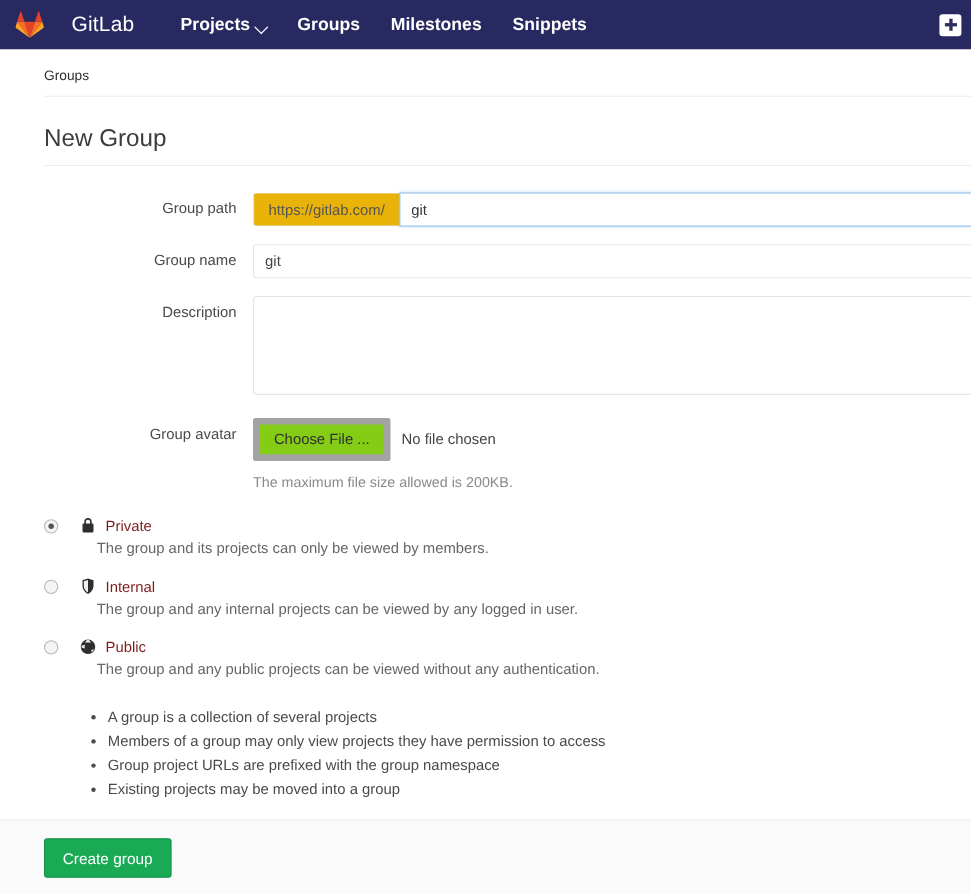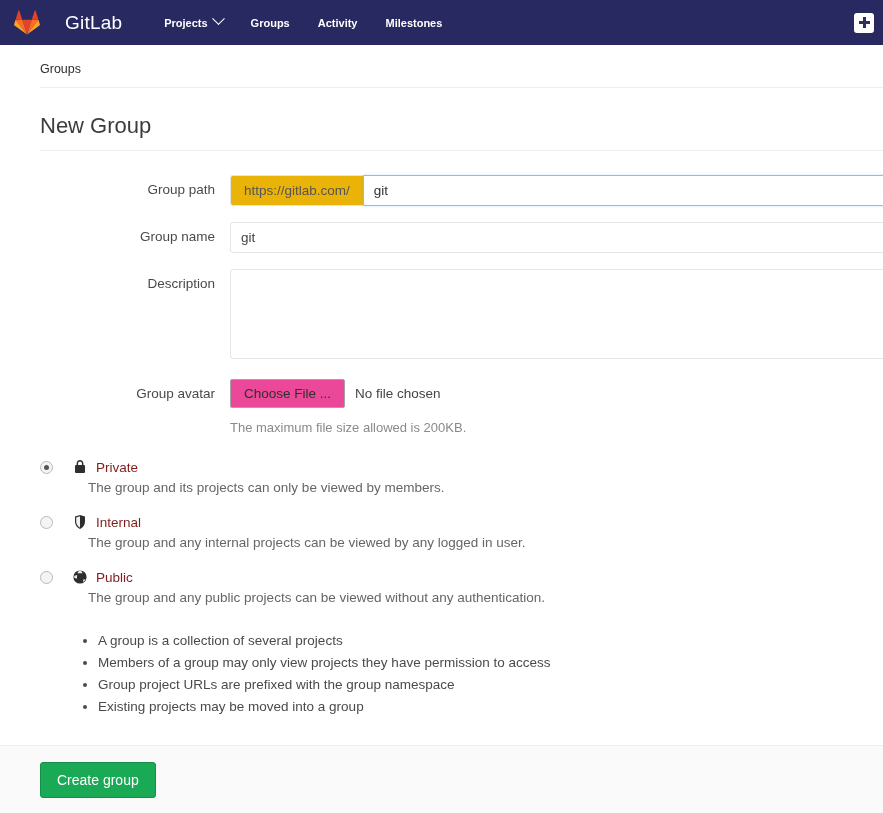--- a/index.html
+++ b/index.html
@@ -33,27 +33,27 @@
     font-size: 19px;
     letter-spacing: 0.2px;
   }
   .nav-links {
     display: flex;
     align-items: center;
     gap: 0px;
   }
   .nav-link {
     color: #ffffff;
-    font-size: 11px;
+    font-size: 16px;
     font-weight: bold;
     padding: 13px 14px;
     text-decoration: none;
     white-space: nowrap;
     display: flex;
-    align-items: flex-start;
+    align-items: flex-end;
     gap: 6px;
     cursor: pointer;
   }
   .caret {
     display: inline-block;
     width: 9px; height: 9px;
     border-right: 1.6px solid #ffffff;
     border-bottom: 1.6px solid #ffffff;
     transform: rotate(45deg) translate(-2px,-2px);
   }
@@ -179,22 +179,22 @@
     color: #444444;
     outline: none;
     resize: none;
     background: #ffffff;
     font-family: "Liberation Sans", sans-serif;
   }
 
   
   .file-row { display: flex; align-items: center; gap: 10px; }
   .file-btn {
-    border: 1px solid #a3a3a3;
-    background: #ec4899;
+    border: 6px solid #a3a3a3;
+    background: #84cc16;
     border-radius: 2px;
     padding: 6px 13px;
     font-size: 13.5px;
     color: #2f2f2f;
     cursor: pointer;
     font-family: "Liberation Sans", sans-serif;
   }
   .file-status { font-size: 13.5px; color: #444444; }
   .help-text {
     font-size: 13px;
@@ -307,24 +307,24 @@
 
   <div class="nav-links">
     <a class="nav-link">
       <span>Projects</span>
       <span class="caret"></span>
     </a>
     <a class="nav-link">
       <span>Groups</span>
     </a>
     <a class="nav-link">
-      <span>Activity</span>
+      <span>Milestones</span>
     </a>
     <a class="nav-link">
-      <span>Milestones</span>
+      <span>Snippets</span>
     </a>
   </div>
 
   <div class="nav-right">
     <div class="plus-btn">
       <span class="plus-glyph"></span>
     </div>
   </div>
 </div>
 

